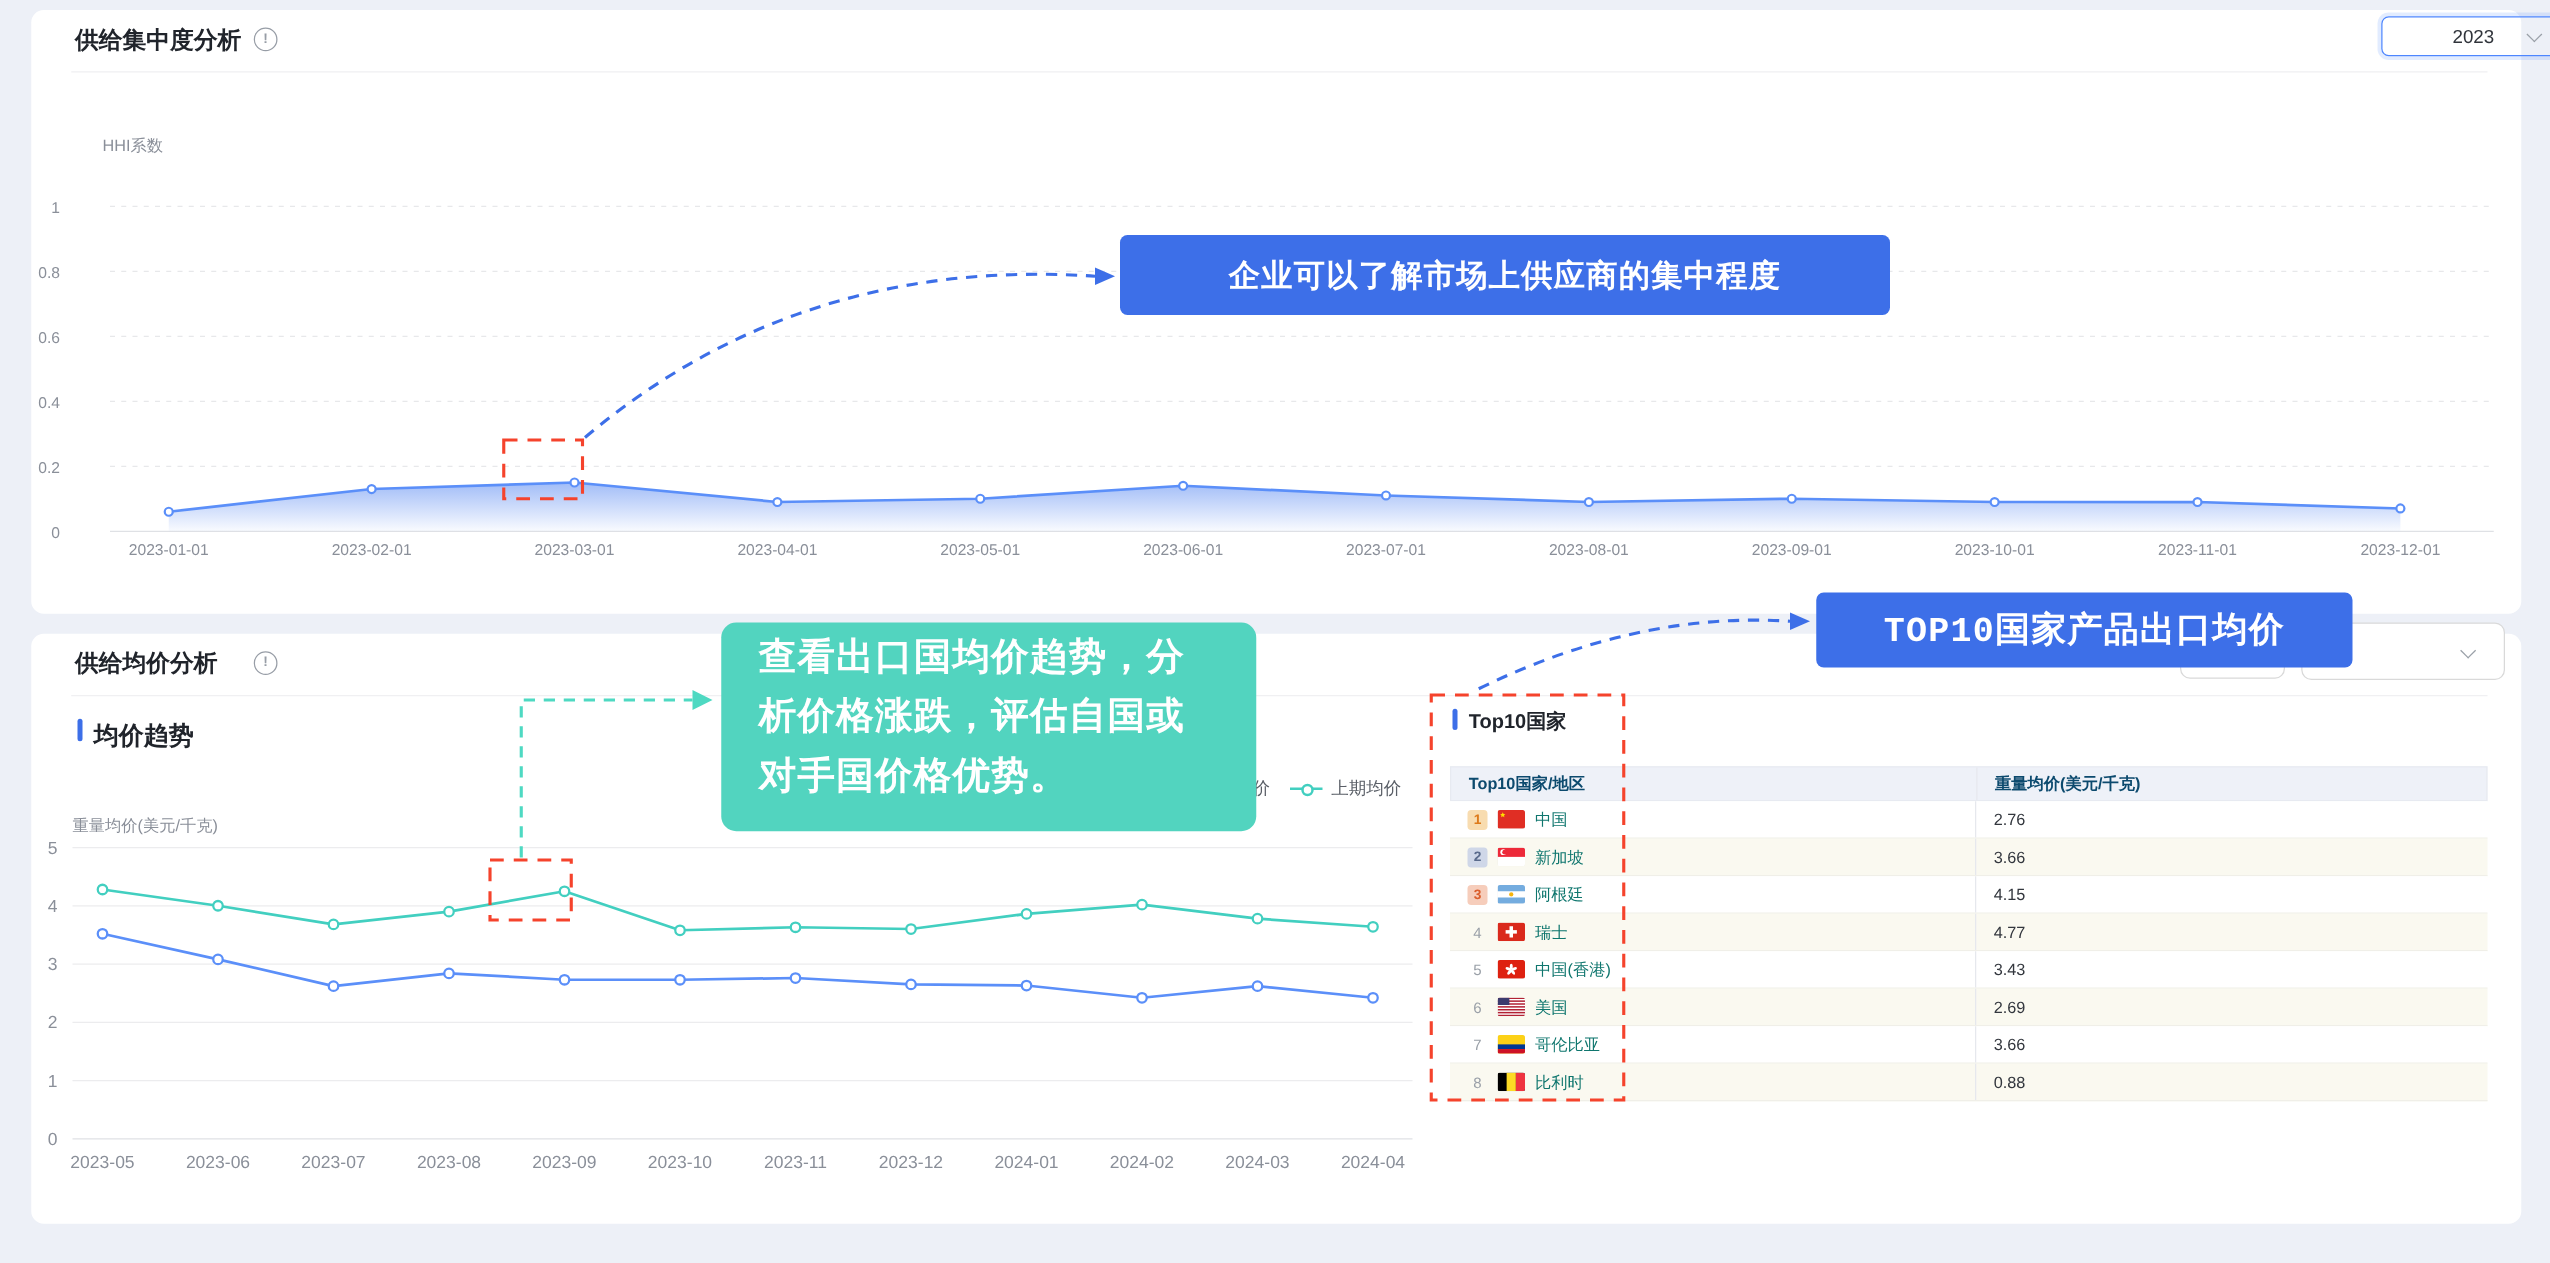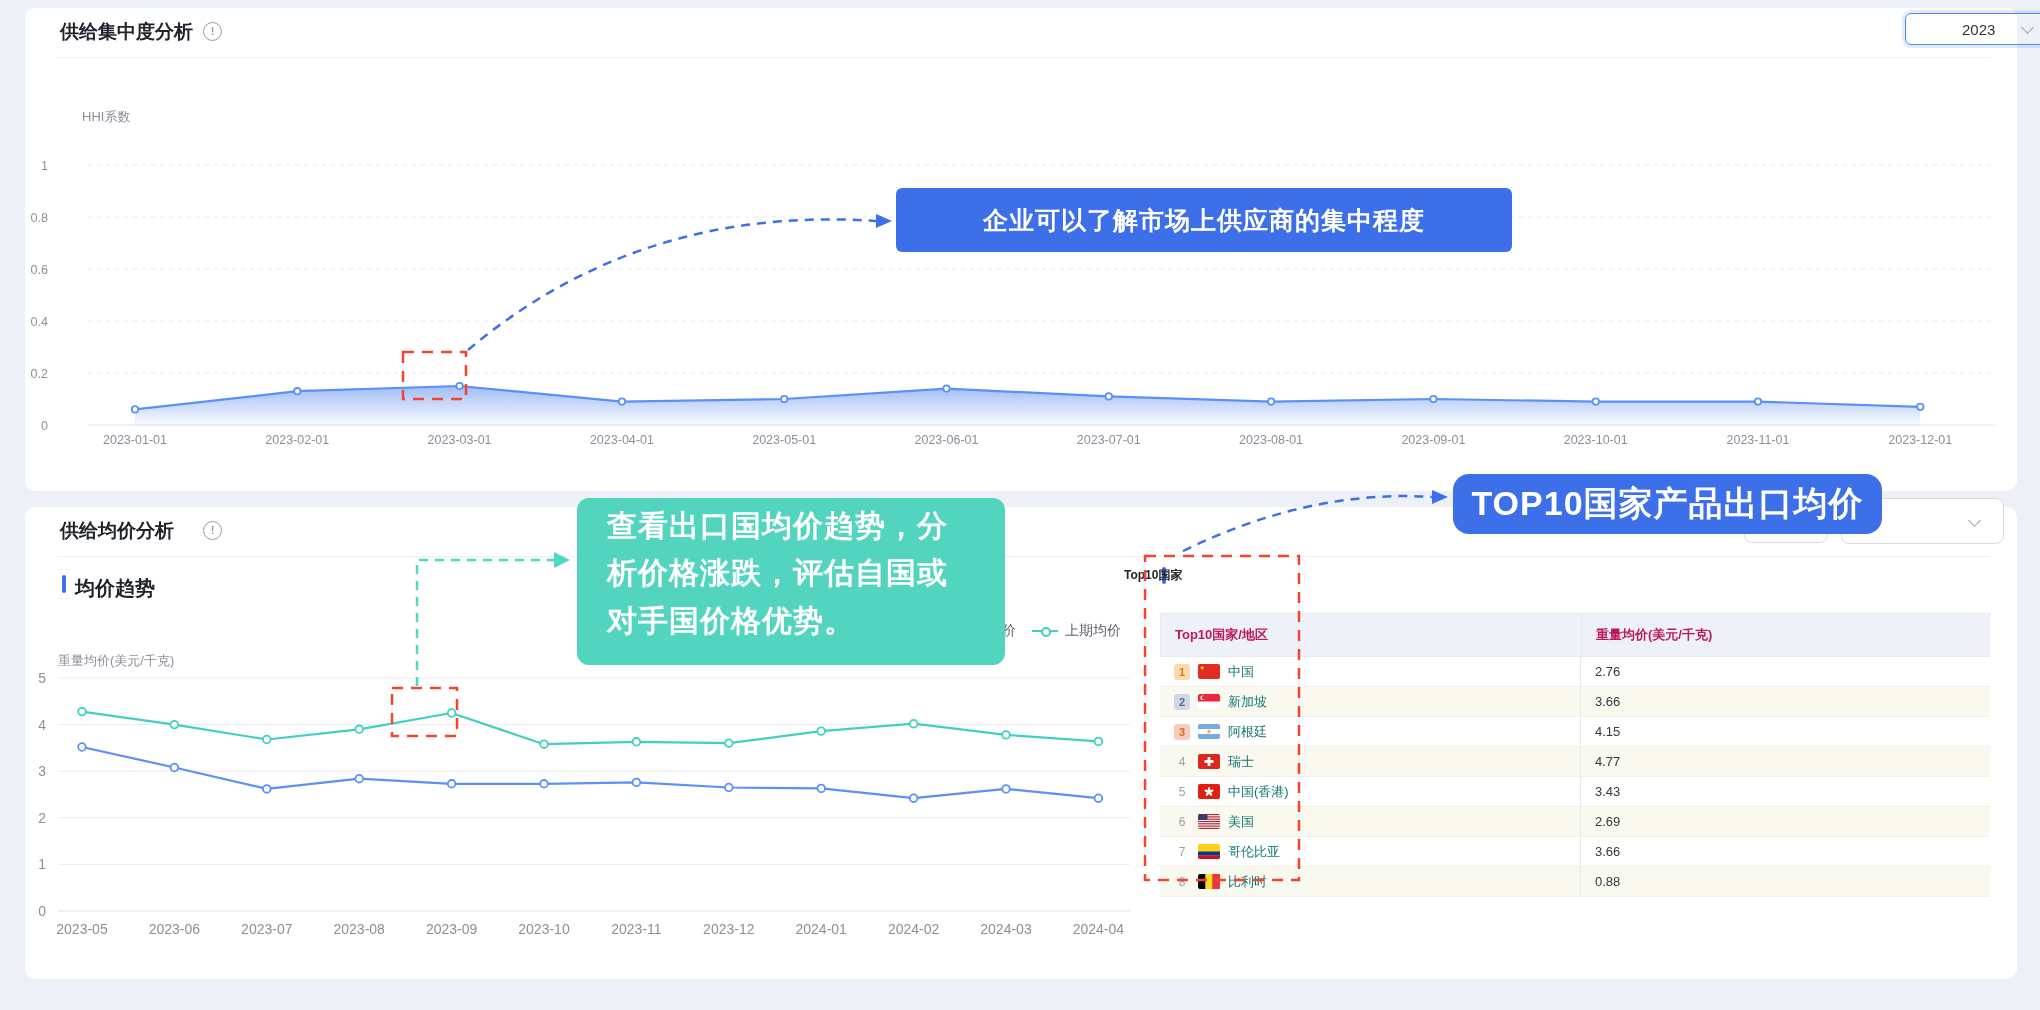--- a/index.html
+++ b/index.html
@@ -11,35 +11,35 @@
   .divider{position:absolute;height:1px;background:#f0f0f2;}
   .info-icon{display:inline-flex;align-items:center;justify-content:center;width:17px;height:17px;
       border:1.5px solid #979da6;border-radius:50%;color:#979da6;font-size:11px;font-weight:bold;line-height:1;}
   .axis-title{position:absolute;font-size:13px;color:#8a8f99;z-index:3;}
   .sub-bar{position:absolute;width:4px;height:18px;background:#3D6FE8;border-radius:2px;z-index:3;}
   .sub-title{position:absolute;font-size:20px;font-weight:bold;color:#20242b;z-index:3;}
   .chart-svg{position:absolute;left:0;top:0;z-index:2;pointer-events:none;}
   #overlay{position:absolute;left:0;top:0;z-index:6;pointer-events:none;}
   .callout{position:absolute;z-index:10;color:#fff;font-weight:bold;display:flex;align-items:center;justify-content:center;}
   #callout1{border-radius:6px;font-size:25px;letter-spacing:1px;}
-  #callout-top10{border-radius:16px;font-size:34px;letter-spacing:1px;}
+  #callout-top10{border-radius:6px;font-size:28px;letter-spacing:1px;font-family:Liberation Mono, monospace;}
   #callout-note{border-radius:12px;font-size:30px;line-height:1.58;letter-spacing:1px;
       align-items:flex-start;justify-content:flex-start;box-sizing:border-box;}
   .select{position:absolute;background:#fff;border:1px solid #d9d9d9;border-radius:8px;box-sizing:border-box;z-index:4;}
   #year-select{border:1px solid #4d86ff;border-radius:6px;box-shadow:0 0 0 3px rgba(77,134,255,.16);
       display:flex;align-items:center;z-index:4;}
   #year-select .val{font-size:15px;color:#30343b;padding-left:18px;}
   .chev{position:absolute;width:8px;height:8px;border-right:1.6px solid #9aa0a8;border-bottom:1.6px solid #9aa0a8;
       transform:rotate(45deg);}
   .legend-item{position:absolute;display:flex;align-items:center;gap:7px;z-index:3;font-size:14px;color:#5a5f67;}
   .lg-mark{position:relative;width:26px;height:2px;}
   .lg-mark i{position:absolute;left:9px;top:-3px;width:6px;height:6px;border-radius:50%;background:#fff;border:2px solid;}
   
   #top10-table{position:absolute;left:1160px;top:613px;width:830px;z-index:1;font-size:13px;}
-  .t-head{display:flex;background:#EEF1F8;height:44px;align-items:center;font-weight:bold;color:#be185d;
+  .t-head{display:flex;background:#EEF1F8;height:28px;align-items:center;font-weight:bold;color:#0c4a6e;
       border:1px solid #e7eaf1;box-sizing:border-box;}
   .t-c1{width:420px;padding-left:14px;box-sizing:border-box;}
   .t-c2{flex:1;padding-left:14px;border-left:1px solid #e6e8ed;box-sizing:border-box;align-self:stretch;display:flex;align-items:center;}
   .t-row{display:flex;height:29px;align-items:center;border-bottom:1px solid #f0efe8;}
   .t-row:nth-child(even){background:#FAF9F0;}
   .t-row:nth-child(odd){background:#fff;}
   .t-row .t-c1{display:flex;align-items:center;gap:8px;}
   .rk{width:16px;height:16px;border-radius:3px;font-size:11px;font-weight:bold;display:flex;align-items:center;justify-content:center;}
   .rk1{background:#F8DCB0;color:#DD7A1A;}
   .rk2{background:#CFD7E8;color:#5A6B8C;}
@@ -186,21 +186,21 @@
       <circle cx="544.0" cy="744.2" r="3.8" fill="#fff" stroke="#42CFC0" stroke-width="1.8"></circle>
       <circle cx="636.4" cy="741.8" r="3.8" fill="#fff" stroke="#42CFC0" stroke-width="1.8"></circle>
       <circle cx="728.8" cy="743.2" r="3.8" fill="#fff" stroke="#42CFC0" stroke-width="1.8"></circle>
       <circle cx="821.2" cy="731.1" r="3.8" fill="#fff" stroke="#42CFC0" stroke-width="1.8"></circle>
       <circle cx="913.6" cy="723.7" r="3.8" fill="#fff" stroke="#42CFC0" stroke-width="1.8"></circle>
       <circle cx="1006.0" cy="734.9" r="3.8" fill="#fff" stroke="#42CFC0" stroke-width="1.8"></circle>
       <circle cx="1098.4" cy="741.4" r="3.8" fill="#fff" stroke="#42CFC0" stroke-width="1.8"></circle>
     </svg>
 
   <div class="sub-bar" style="left:1162px;top:567px;height:17px;"></div>
-  <div class="sub-title" style="left:1124px;top:567px;font-size:12px;">Top10国家</div>
+  <div class="sub-title" style="left:1175px;top:567px;font-size:16px;">Top10国家</div>
 
   <div id="top10-table">
     <div class="t-head">
       <div class="t-c1">Top10国家/地区</div>
       <div class="t-c2">重量均价(美元/千克)</div>
     </div>
     <div id="t-body">
         <div class="t-row">
           <div class="t-c1">
             <span class="rk rk1">1</span>

